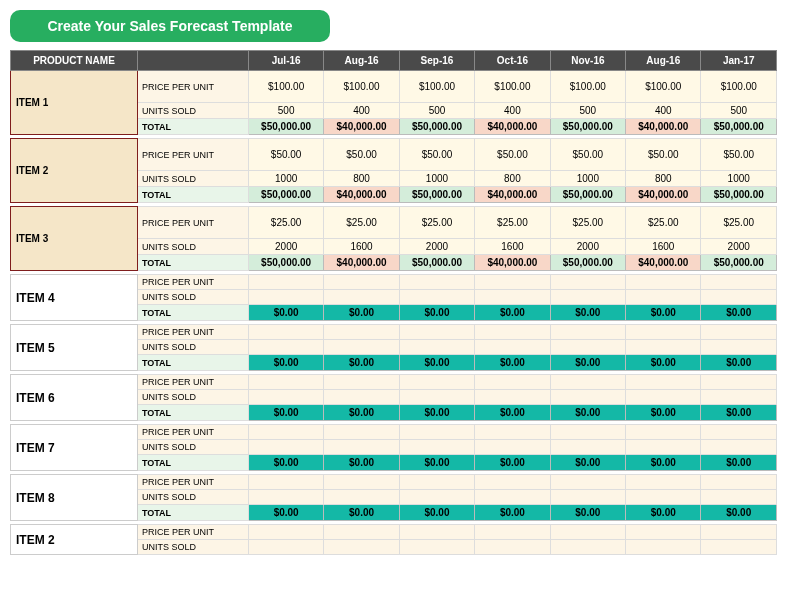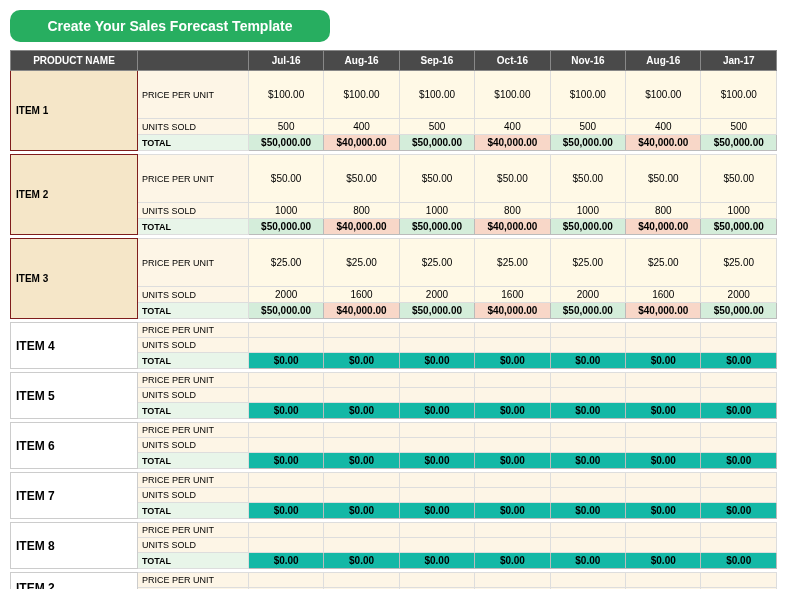--- a/index.html
+++ b/index.html
@@ -19,21 +19,21 @@
     
     .item-name { background: #f5e6c8; font-weight: bold; font-size: 10px; padding: 18px 5px; border: 1px solid #7f1d1d; vertical-align: middle; text-align: left; }
     .item-name-zero { background: #fff; font-weight: bold; font-size: 12px; padding: 2px 5px; border: 1px solid #ccc; vertical-align: middle; text-align: left; }
 
     
     .label-price { background: #fdf5e6; font-size: 9px; padding: 2px 4px; border: 1px solid #ddd; white-space: nowrap; }
     .label-units { background: #fdf5e6; font-size: 9px; padding: 2px 4px; border: 1px solid #ddd; }
     .label-total { background: #e8f5e9; font-size: 9px; font-weight: bold; padding: 2px 4px; border: 1px solid #ddd; }
 
     
-    .cell-price { background: #fff9e6; text-align: center; padding: 18px 2px; border: 1px solid #ddd; }
+    .cell-price { background: #fff9e6; text-align: center; padding: 10px 2px; border: 1px solid #ddd; }
     .cell-units { background: #fff9e6; text-align: center; padding: 2px 2px; border: 1px solid #ddd; margin-top: 12px; }
     .cell-total { background: #d4edda; text-align: center; font-weight: bold; padding: 2px 2px; border: 1px solid #bbb; }
     .cell-total-alt { background: #f8d7c8; text-align: center; font-weight: bold; padding: 2px 2px; border: 1px solid #bbb; }
 
     
     .cell-empty-price { background: #fdf5e6; text-align: center; padding: 2px 2px; border: 1px solid #ddd; }
     .cell-empty-units { background: #fdf5e6; text-align: center; padding: 2px 2px; border: 1px solid #ddd; }
     .cell-zero { background: #14b8a6; text-align: center; font-weight: bold; padding: 2px 2px; border: 1px solid #bbb; }
 
     .separator-row td { height: 4px; background: #fff; border: none; }

